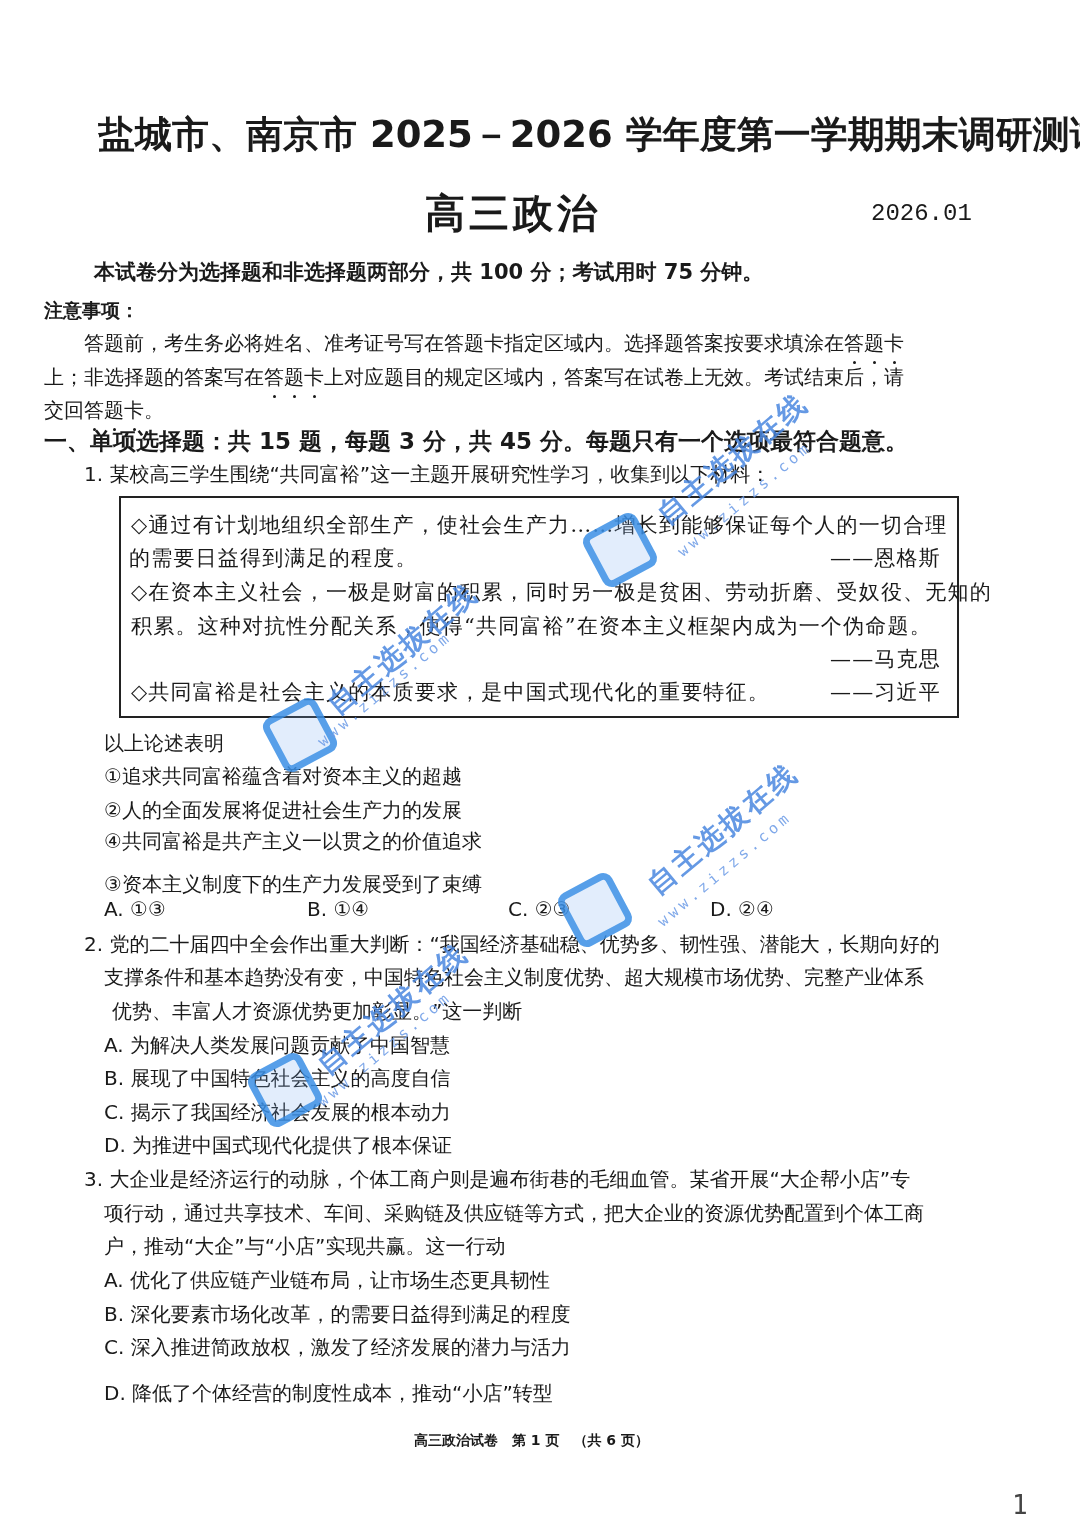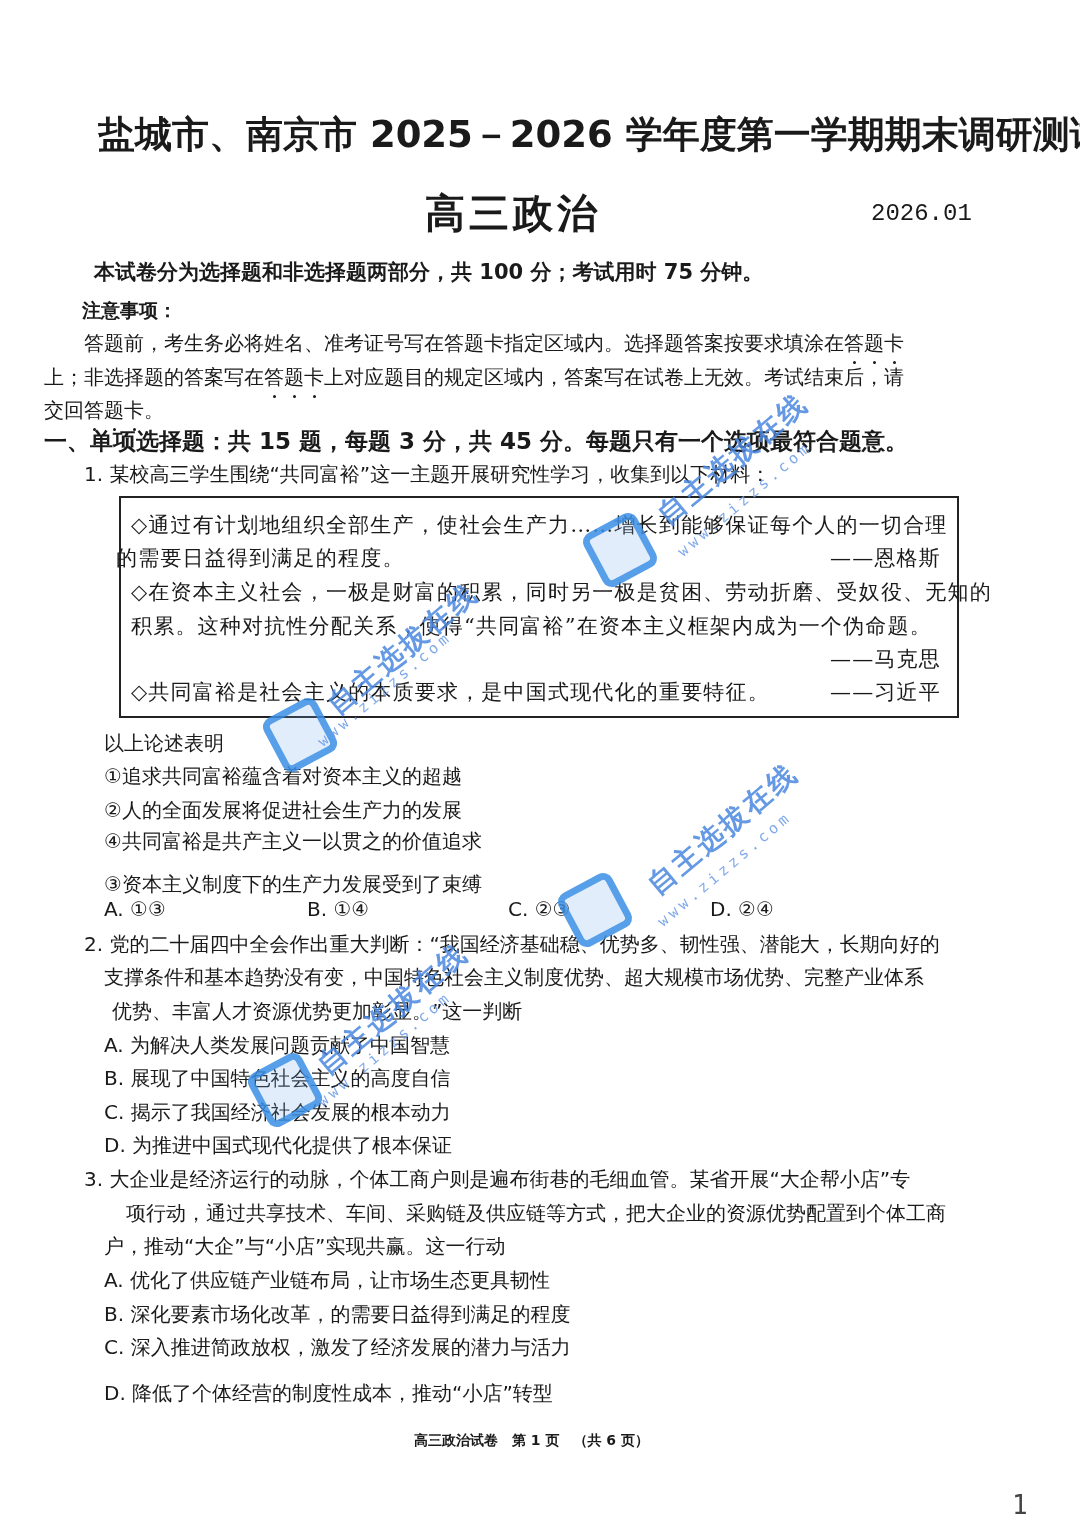--- a/index.html
+++ b/index.html
@@ -11,21 +11,21 @@
   .title {
     left: 98px; top: 110px; font-size: 37px; font-weight: bold;
     font-family: "DejaVu Sans", "Liberation Sans", sans-serif; letter-spacing: 0px;
   }
   .subject {
     left: 425px; top: 186px; font-size: 40px; font-weight: bold;
     font-family: "DejaVu Serif", "Liberation Serif", serif; letter-spacing: 4px;
   }
   .date { left: 871px; top: 200px; font-size: 24px; font-family: "Liberation Mono", "DejaVu Sans Mono", monospace; }
   .intro { left: 94px; top: 258px; font-size: 21px; font-weight: bold; font-family: "DejaVu Sans", sans-serif; }
-  .notice-h { left: 44px; top: 298px; font-size: 19px; font-weight: bold; font-family: "DejaVu Sans", sans-serif; margin-left: 38px; }
+  .notice-h { left: 44px; top: 298px; font-size: 19px; font-weight: bold; font-family: "DejaVu Sans", sans-serif; }
   .line { font-size: 20px; font-family: "DejaVu Sans", "Liberation Sans", sans-serif; }
   .dot { position: relative; display: inline-block; }
   .dot::after {
     content: ""; position: absolute; left: 50%; bottom: -7px; width: 3px; height: 3px;
     margin-left: -1.5px; background: #1a1a1a; border-radius: 50%;
   }
   .section { left: 44px; top: 426px; font-size: 23px; font-weight: bold; font-family: "DejaVu Sans", sans-serif; }
   .box {
     position: absolute; left: 119px; top: 496px; width: 840px; height: 222px;
     border: 2px solid #222; box-sizing: border-box;
@@ -59,21 +59,21 @@
 </div>
 <div class="abs line" style="left:44px; top:397px;">
   <span>交回</span><span><span class="dot">答</span><span class="dot">题</span><span class="dot">卡</span></span><span>。</span>
 </div>
 
 <div class="abs section">一、单项选择题：共 15 题，每题 3 分，共 45 分。每题只有一个选项最符合题意。</div>
 
 <div class="abs line" style="left:84px; top:461px;">1. 某校高三学生围绕“共同富裕”这一主题开展研究性学习，收集到以下材料：</div>
 <div class="box"></div>
 <div class="abs qline" style="left:131px; top:511px;">◇通过有计划地组织全部生产，使社会生产力……增长到能够保证每个人的一切合理</div>
-<div class="abs qline" style="left:116px; top:544px;">的需要日益得到满足的程度。</div>
+<div class="abs qline" style="left:129px; top:544px;">的需要日益得到满足的程度。</div>
 <div class="abs qline" style="left:830px; top:544px;">——恩格斯</div>
 <div class="abs qline" style="left:131px; top:578px;">◇在资本主义社会，一极是财富的积累，同时另一极是贫困、劳动折磨、受奴役、无知的</div>
 <div class="abs qline" style="left:131px; top:612px;">积累。这种对抗性分配关系，使得“共同富裕”在资本主义框架内成为一个伪命题。</div>
 <div class="abs qline" style="left:830px; top:645px;">——马克思</div>
 <div class="abs qline" style="left:131px; top:678px;">◇共同富裕是社会主义的本质要求，是中国式现代化的重要特征。</div>
 <div class="abs qline" style="left:830px; top:678px;">——习近平</div>
 
 <div class="abs line" style="left:104px; top:730px;">以上论述表明</div>
 <div class="abs line" style="left:104px; top:763px;">①追求共同富裕蕴含着对资本主义的超越</div>
 <div class="abs line" style="left:104px; top:797px;">②人的全面发展将促进社会生产力的发展</div>
@@ -86,21 +86,21 @@
 
 <div class="abs line" style="left:84px; top:931px;">2. 党的二十届四中全会作出重大判断：“我国经济基础稳、优势多、韧性强、潜能大，长期向好的</div>
 <div class="abs line" style="left:104px; top:964px;">支撑条件和基本趋势没有变，中国特色社会主义制度优势、超大规模市场优势、完整产业体系</div>
 <div class="abs line" style="left:112px; top:998px;">优势、丰富人才资源优势更加彰显。”这一判断</div>
 <div class="abs line" style="left:104px; top:1032px;">A. 为解决人类发展问题贡献了中国智慧</div>
 <div class="abs line" style="left:104px; top:1065px;">B. 展现了中国特色社会主义的高度自信</div>
 <div class="abs line" style="left:104px; top:1099px;">C. 揭示了我国经济社会发展的根本动力</div>
 <div class="abs line" style="left:104px; top:1132px;">D. 为推进中国式现代化提供了根本保证</div>
 
 <div class="abs line" style="left:84px; top:1166px;">3. 大企业是经济运行的动脉，个体工商户则是遍布街巷的毛细血管。某省开展“大企帮小店”专</div>
-<div class="abs line" style="left:104px; top:1200px;margin-left:22px;">项行动，通过共享技术、车间、采购链及供应链等方式，把大企业的资源优势配置到个体工商</div>
+<div class="abs line" style="left:104px; top:1200px;">项行动，通过共享技术、车间、采购链及供应链等方式，把大企业的资源优势配置到个体工商</div>
 <div class="abs line" style="left:104px; top:1233px;">户，推动“大企”与“小店”实现共赢。这一行动</div>
 <div class="abs line" style="left:104px; top:1267px;">A. 优化了供应链产业链布局，让市场生态更具韧性</div>
 <div class="abs line" style="left:104px; top:1301px;">B. 深化要素市场化改革，的需要日益得到满足的程度</div>
 <div class="abs line" style="left:104px; top:1334px;">C. 深入推进简政放权，激发了经济发展的潜力与活力</div>
 <div class="abs line" style="left:104px; top:1380px;">D. 降低了个体经营的制度性成本，推动“小店”转型</div>
 
 <div class="abs footer">高三政治试卷　第 1 页　（共 6 页）</div>
 <div class="abs pnum">1</div>
 
 <div class="wm wm-logo" style="left:590px; top:520px;"></div>

